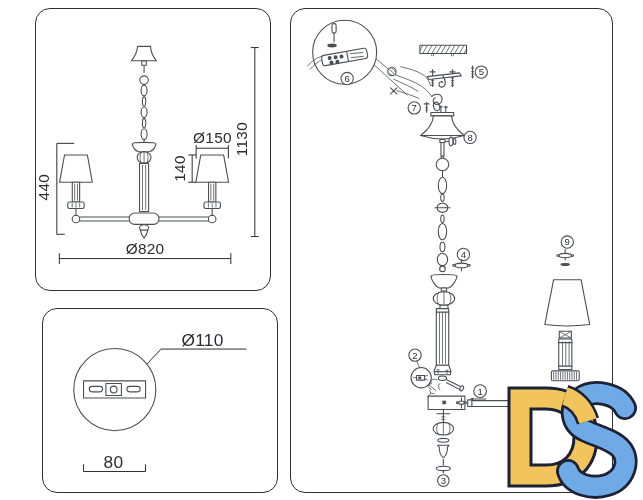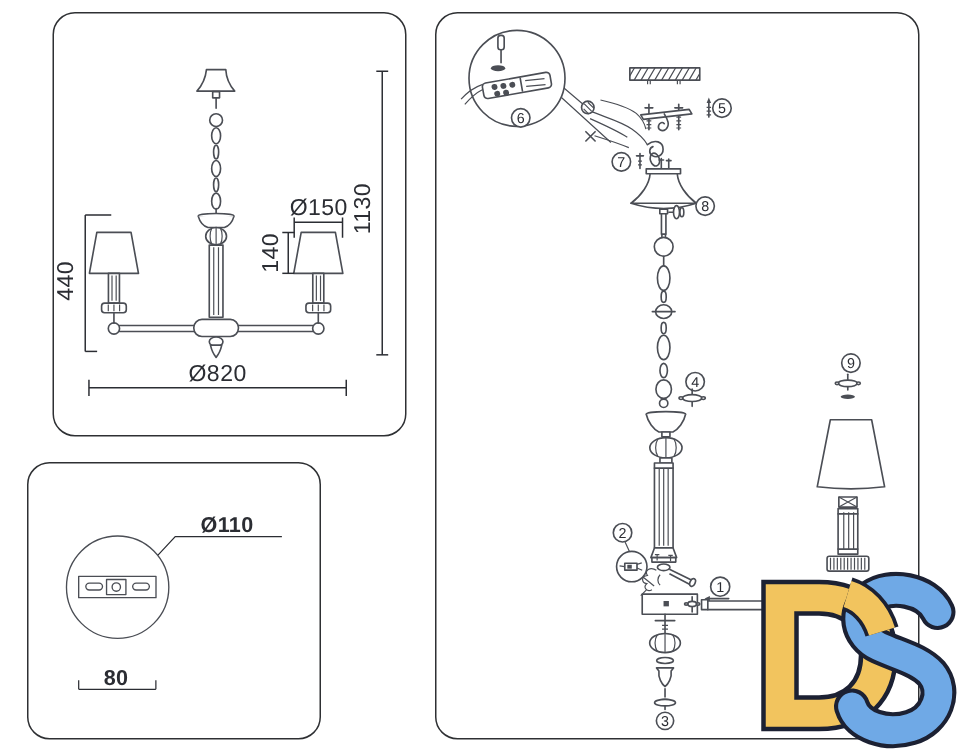--- a/index.html
+++ b/index.html
@@ -1,20 +1,20 @@
 <!DOCTYPE html>
 <html><head>
 <meta charset="utf-8">
 <style>
   html,body{margin:0;padding:0;background:#ffffff;}
   #sheet{position:relative;width:643px;height:500px;background:#ffffff;overflow:hidden;
          font-family:"Liberation Sans",sans-serif;}
   .panel{position:absolute;background:#fff;border:1.6px solid #2e3033;border-radius:15px;box-sizing:border-box;}
   #panel-a{left:35px;top:8px;width:236px;height:283px;}
-  #panel-b{left:18px;top:308px;width:196px;height:185px;font-weight:bold;}
+  #panel-b{left:42px;top:308px;width:236px;height:185px;}
   #panel-c{left:290px;top:8px;width:323px;height:485px;}
   .panel svg{display:block;width:100%;height:100%;}
   #logo{position:absolute;left:503px;top:381px;width:140px;height:119px;z-index:5;}
   .ln{stroke:#4b4e55;fill:none;stroke-width:1.1;stroke-linecap:round;stroke-linejoin:round;}
   .lnf{stroke:#4b4e55;fill:#ffffff;stroke-width:1.1;stroke-linejoin:round;}
   .thin{stroke:#4b4e55;fill:none;stroke-width:0.8;}
   .dk{fill:#4b4e55;stroke:none;}
   .badge{stroke:#4b4e55;fill:#ffffff;stroke-width:1.1;}
   text{font-family:"Liberation Sans",sans-serif;}
   .plbl{font-size:9.6px;fill:#2b2d33;}

